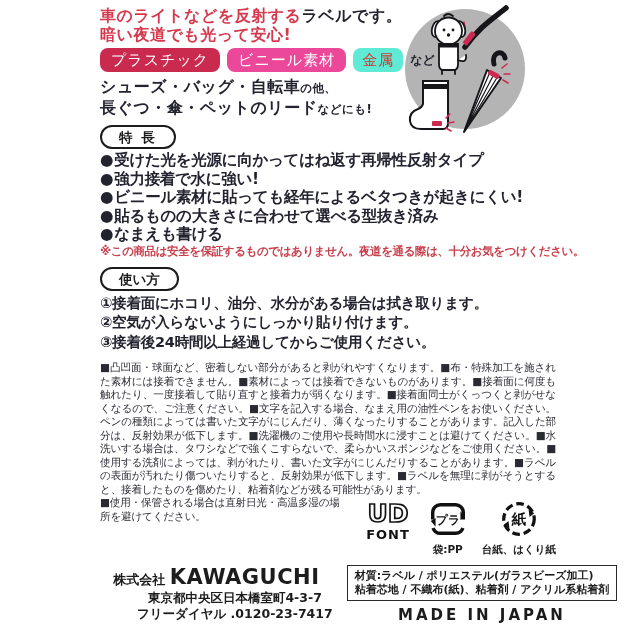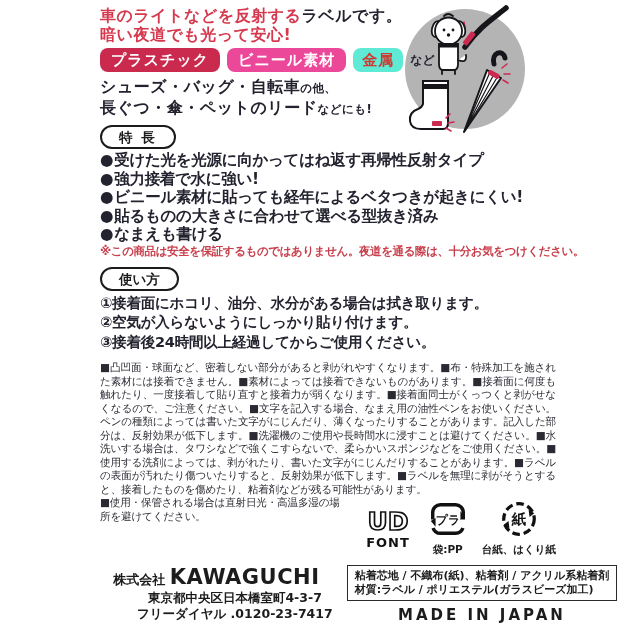--- a/index.html
+++ b/index.html
@@ -11,21 +11,21 @@
   .page{position:relative;width:640px;height:464px;box-sizing:border-box;}
   .content{position:relative;box-sizing:border-box;padding:6px 84px 0 100px;}
 
   
   .headline{font-weight:700;font-size:16px;line-height:19px;letter-spacing:.5px;}
   .red{color:#d6394e;}
   .dark{color:#23232f;}
 
   
   .badge-row{margin-top:4px;display:flex;align-items:center;gap:7px;}
-  .badge{display:inline-block;border-radius:8px;padding:3px 11px;font-weight:700;font-size:15px;line-height:18px;letter-spacing:1px;}
+  .badge{display:inline-block;border-radius:8px;padding:3px 11px;font-weight:400;font-size:15px;line-height:18px;letter-spacing:1px;}
   .badge-red{background:#c92a4e;color:#fff;}
   .badge-blue{background:#ec4899;color:#fff;}
   .badge-yellow{background:#5eead4;color:#cf3a32;padding:3px 9px;}
   .badge-suffix{font-size:12px;font-weight:700;color:#23232f;}
 
   .use-lines{margin-top:5px;font-weight:700;font-size:16px;line-height:19px;color:#23232f;letter-spacing:.5px;}
   .small-inline{font-size:11.5px;font-weight:700;}
 
   
   .pill{display:inline-block;border:2.5px solid #1c1c1c;border-radius:999px;background:#fff;
@@ -37,21 +37,21 @@
   .bullet{margin-right:1px;}
   .red-note{margin-top:1px;color:#c8404d;font-weight:700;font-size:11.5px;line-height:13px;letter-spacing:-0.4px;white-space:nowrap;}
 
   .steps{margin-top:3px;}
   .step{font-size:14.5px;line-height:19.5px;font-weight:600;color:#23232f;letter-spacing:-0.2px;white-space:nowrap;}
 
   .prec-text{margin-top:3px;font-size:10.6px;line-height:13.5px;font-weight:500;color:#2a2a33;
              letter-spacing:-0.2px;text-align:justify;}
   .prec-bottom{display:flex;align-items:flex-start;gap:12px;}
   .prec-tail{width:252px;font-size:10.6px;line-height:13.5px;font-weight:500;color:#2a2a33;letter-spacing:-0.2px;}
-  .marks{margin-left:auto;display:flex;align-items:center;gap:13px;padding-top:2px;}
+  .marks{margin-left:auto;display:flex;align-items:flex-start;gap:13px;padding-top:2px;}
   .mark-item{display:flex;flex-direction:column;align-items:center;}
   .mark-cap{margin-top:3px;font-size:10.5px;font-weight:700;color:#1c1c1c;white-space:nowrap;}
 
   
   .footer{display:flex;margin-top:8px;align-items:flex-start;}
   .f-left{width:256px;text-align:center;}
   .company{font-size:13px;font-weight:700;color:#1c1c1c;white-space:nowrap;}
   .company .co-name{font-size:21px;letter-spacing:.5px;}
   .addr{font-size:12.5px;line-height:13.5px;font-weight:600;color:#1c1c1c;margin-top:2px;white-space:nowrap;margin-left:37px;}
   .f-right{margin-left:14px;flex:1;display:flex;flex-direction:column;align-items:center;}
@@ -179,21 +179,21 @@
 
     <div class="footer">
       <div class="f-left">
         <div class="company"><span>株式会社</span> <span class="co-name">KAWAGUCHI</span></div>
         <div class="addr">東京都中央区日本橋室町4-3-7</div>
         <div class="addr">フリーダイヤル .0120-23-7417</div>
 
       </div>
       <div class="f-right">
         <div class="material-box">
+          <div>材質:ラベル / ポリエステル(ガラスビーズ加工)</div>
           <div>粘着芯地 / 不織布(紙)、粘着剤 / アクリル系粘着剤</div>
-          <div>材質:ラベル / ポリエステル(ガラスビーズ加工)</div>
         </div>
         <div class="made-in">MADE IN JAPAN</div>
       </div>
     </div>
 
   </div>
 </div>
 
 </body></html>

